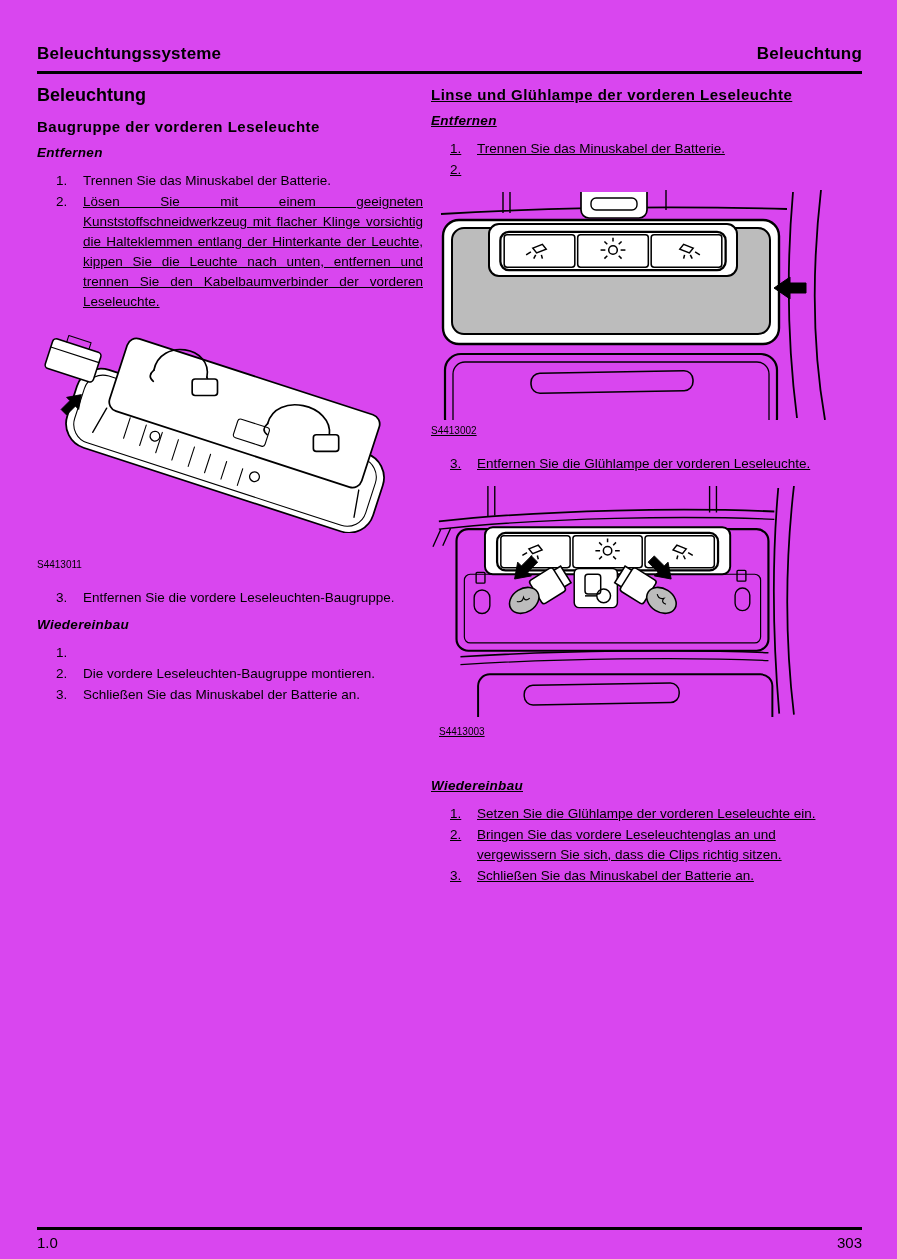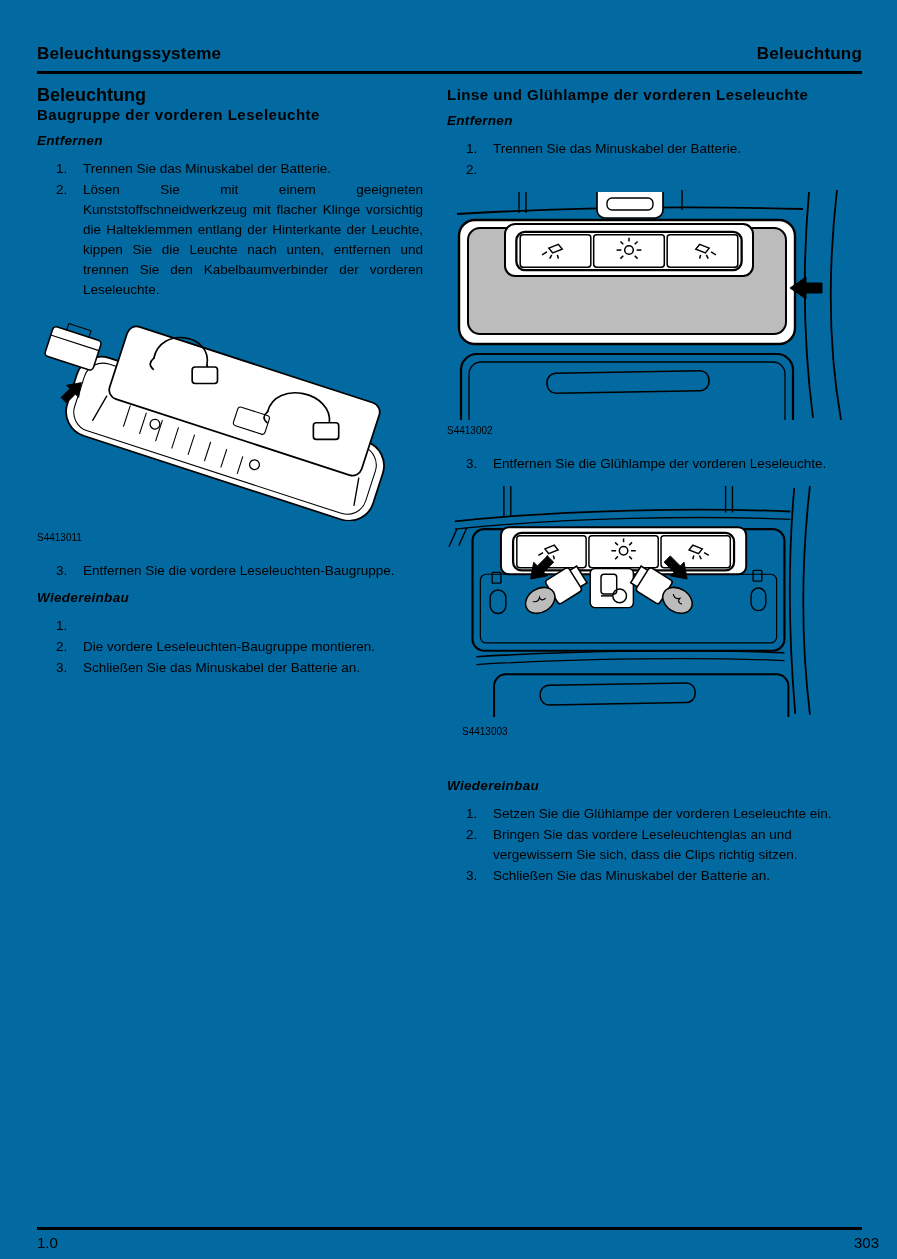--- a/index.html
+++ b/index.html
@@ -1,61 +1,61 @@
 <!DOCTYPE html>
 <html><head>
 <meta charset="utf-8">
 <style>
   * { box-sizing: border-box; }
   html, body { margin: 0; padding: 0; background: #ffffff; }
   .page {
     position: relative;
     width: 897px;
     height: 1259px;
-    background: #0369a1;
+    background: #d946ef;
     color: #000000;
     font-family: "Liberation Sans", "DejaVu Sans", sans-serif;
     overflow: hidden;
   }
   .running-header {
     position: absolute; left: 37px; right: 35px; top: 44px;
     display: flex; justify-content: space-between; align-items: baseline;
     font-size: 17px; font-weight: bold; letter-spacing: 0.2px; line-height: 20px;
   }
   .header-rule { position: absolute; left: 37px; right: 35px; top: 71px; height: 3px; background: #000; }
 
   .col { position: absolute; top: 84px; font-size: 13.5px; line-height: 20px; }
   .col-left  { left: 37px;  width: 386px; }
-  .col-right { left: 447px; width: 415px; }
+  .col-right { left: 431px; width: 415px; text-decoration: underline; }
 
   .doc-title    { font-size: 18px;   font-weight: bold; line-height: 22px; }
   .doc-subtitle { font-size: 15.5px; font-weight: bold; line-height: 19px; margin-top: 2px; }
-  .proc-heading { font-size: 15px;   font-weight: bold; letter-spacing: 0.5px; line-height: 18px; }
+  .proc-heading { font-size: 15px;   font-weight: bold; letter-spacing: 0.5px; line-height: 18px; margin-top: 12px; }
   .proc-heading.first { margin-top: 2px; }
   .sub-heading  { font-size: 13.5px; font-weight: bold; font-style: italic; letter-spacing: 0.3px; line-height: 17px; margin-top: 8px; }
 
   .steps { margin-top: 10px; }
   .step  { display: flex; padding-left: 19px; margin: 0 0 1px 0; }
   .step-num  { flex: 0 0 27px; }
   .step-text { flex: 1; }
-  .just .step-text { text-align: justify; }
+  .just .step-text { text-align: justify; text-decoration: underline; }
 
   .figure { margin-top: 14px; line-height: 0; }
   .figure.tight { margin-top: 10px; }
   .figure.mid   { margin-top: 12px; }
   .fig-label { font-size: 10px; line-height: 18px; }
-  .fig-label.l1 { margin-top: 8px; }
+  .fig-label.l1 { margin-top: 23px; }
   .fig-label.l2 { margin-top: 2px; }
-  .fig-label.l3 { margin-top: 6px; margin-left: 15px; }
+  .fig-label.l3 { margin-top: 6px; margin-left: 8px; }
   .after-fig { margin-top: 14px; }
   .refit-gap { margin-top: 36px; }
 
   .footer-rule { position: absolute; left: 37px; right: 35px; top: 1227px; height: 3px; background: #000; }
   .footer-row  {
-    position: absolute; left: 37px; right: 18px; top: 1234px;
+    position: absolute; left: 37px; right: 35px; top: 1234px;
     display: flex; justify-content: space-between; font-size: 15px; line-height: 18px;
   }
   svg { display: block; }
 </style>
 </head>
 <body>
 
 <svg width="0" height="0" style="position:absolute" aria-hidden="true">
   <defs>
     <symbol id="btn3" viewBox="0 0 240 44">

